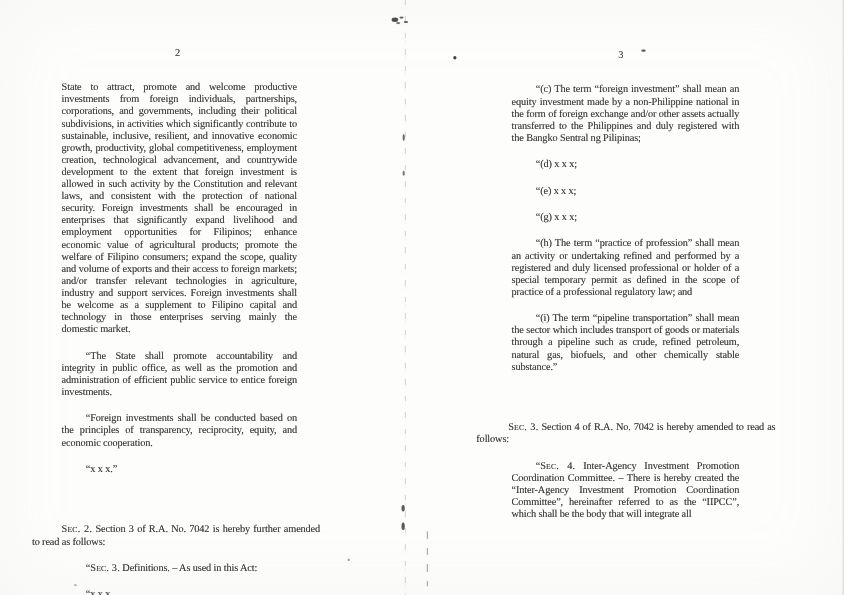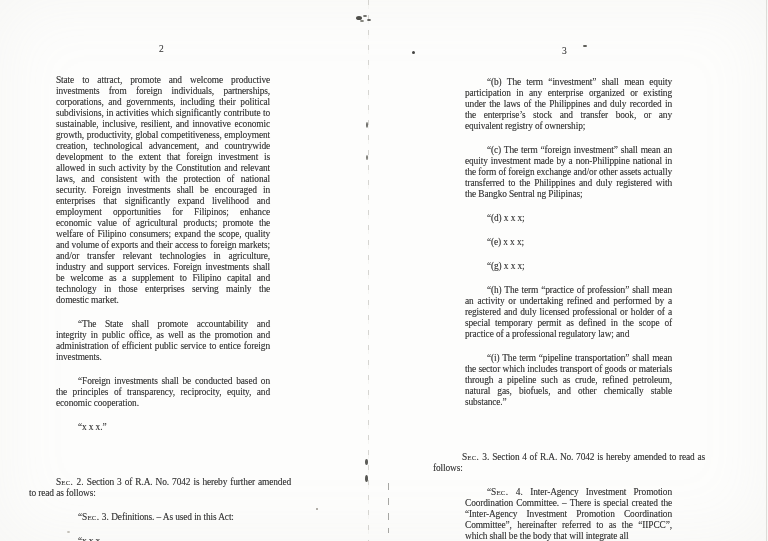--- a/index.html
+++ b/index.html
@@ -89,29 +89,28 @@
   <div class="page-body left">
       <p class="quoted noindent"><span>State to attract, promote and welcome productive investments from foreign individuals, partnerships, corporations, and governments, including their political subdivisions, in activities which significantly contribute to sustainable, inclusive, resilient, and innovative economic growth, productivity, global competitiveness, employment creation, technological advancement, and countrywide development to the extent that foreign investment is allowed in such activity by the Constitution and relevant laws, and consistent with the protection of national security. Foreign investments shall be encouraged in enterprises that significantly expand livelihood and employment opportunities for Filipinos; enhance economic value of agricultural products; promote the welfare of Filipino consumers; expand the scope, quality and volume of exports and their access to foreign markets; and/or transfer relevant technologies in agriculture, industry and support services. Foreign investments shall be welcome as a supplement to Filipino capital and technology in those enterprises serving mainly the domestic market.</span></p>
       <p class="quoted indent"><span>“The State shall promote accountability and integrity in public office, as well as the promotion and administration of efficient public service to entice foreign investments.</span></p>
       <p class="quoted indent"><span>“Foreign investments shall be conducted based on the principles of transparency, reciprocity, equity, and economic cooperation.</span></p>
       <p class="quoted indent"><span>“x x x.”</span></p>
       <p class="outer indent"><span class="sc">Sec. 2.</span><span> Section 3 of R.A. No. 7042 is hereby further amended to read as follows:</span></p>
       <p class="quoted indent"><span>“</span><span class="sc">Sec. 3.</span><span>  </span><span class="italic">Definitions.</span><span> – As used in this Act:</span></p>
       <p class="quoted indent"><span>“x x x</span></p>
     </div>
   <div class="page-body right">
-      <p class="quoted indent"><span>“(b) The term “investment” shall mean equity participation in any enterprise organized or existing under the laws of the Philippines and duly recorded in the enterprise’s stock and transfer book, or any equivalent registry of ownership;</span></p>
       <p class="quoted indent"><span>“(c) The term “foreign investment” shall mean an equity investment made by a non-Philippine national in the form of foreign exchange and/or other assets actually transferred to the Philippines and duly registered with the Bangko Sentral ng Pilipinas;</span></p>
       <p class="quoted indent"><span>“(d) x x x;</span></p>
       <p class="quoted indent"><span>“(e) x x x;</span></p>
       <p class="quoted indent"><span>“(g) x x x;</span></p>
       <p class="quoted indent"><span>“(h) The term “practice of profession” shall mean an activity or undertaking refined and performed by a registered and duly licensed professional or holder of a special temporary permit as defined in the scope of practice of a professional regulatory law; and</span></p>
       <p class="quoted indent"><span>“(i) The term “pipeline transportation” shall mean the sector which includes transport of goods or materials through a pipeline such as crude, refined petroleum, natural gas, biofuels, and other chemically stable substance.”</span></p>
       <p class="outer indent"><span class="sc">Sec. 3.</span><span>  Section 4 of R.A. No. 7042 is hereby amended to read as follows:</span></p>
-      <p class="quoted indent"><span>“</span><span class="sc">Sec. 4.</span><span> </span><span class="italic">Inter-Agency Investment Promotion Coordination Committee.</span><span> – There is special created the “Inter-Agency Investment Promotion Coordination Committee”, hereinafter referred to as the “IIPCC”, which shall be the body that will integrate all</span></p>
+      <p class="quoted indent"><span>“</span><span class="sc">Sec. 4.</span><span> </span><span class="italic">Inter-Agency Investment Promotion Coordination Committee.</span><span> – There is hereby created the “Inter-Agency Investment Promotion Coordination Committee”, hereinafter referred to as the “IIPCC”, which shall be the body that will integrate all</span></p>
     </div>
 
   <div class="fold-line"></div>
   <div class="fold-dash2"></div>
   <div class="speck sp-fold1"></div>
   <div class="speck sp-fold2"></div>
   <div class="speck sp-fold3"></div>
   <div class="speck sp-fold4"></div>
   <div class="smudge"></div>
   <div class="speck sp-a"></div>

